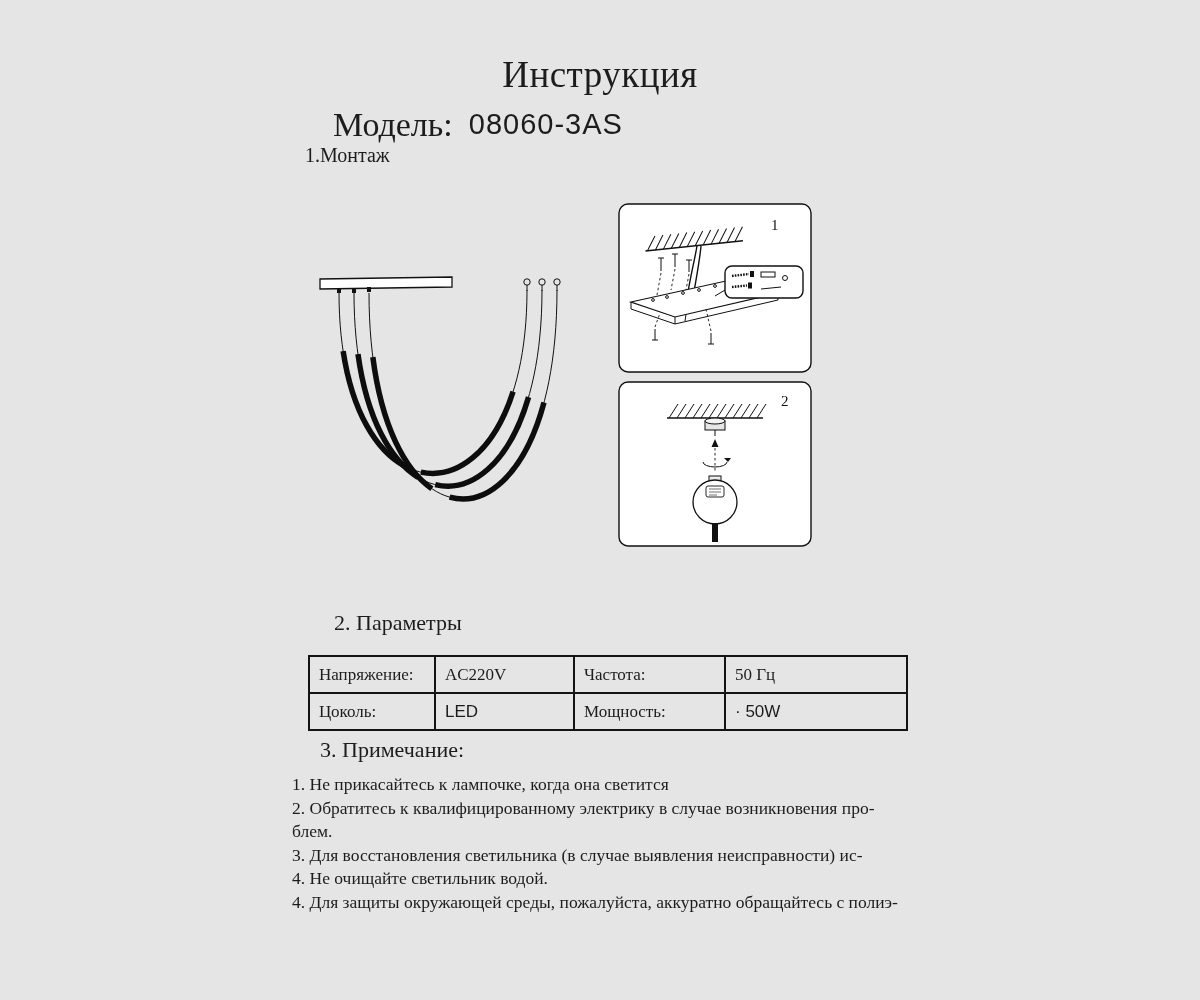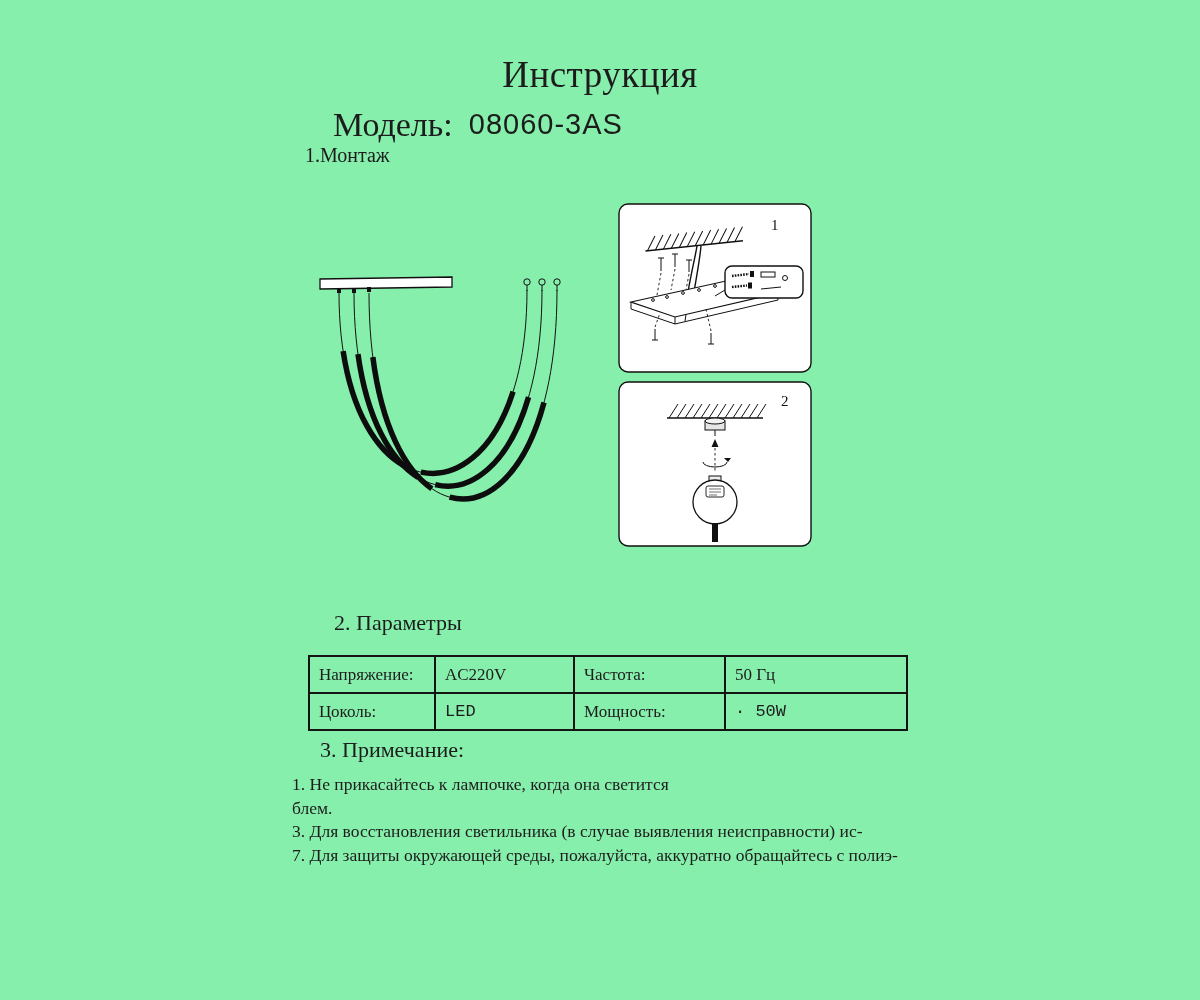--- a/index.html
+++ b/index.html
@@ -1,35 +1,35 @@
 <!DOCTYPE html>
 <html><head>
 <meta charset="utf-8">
 <style>
   html,body{margin:0;padding:0;background:#ffffff;}
-  .page{position:relative;width:1200px;height:1000px;background:#86efac;color:#1c1c1c;
+  .page{position:relative;width:1200px;height:1000px;background:#e5e5e5;color:#1c1c1c;
         font-family:"Liberation Serif",serif;overflow:hidden;}
   .doc-title{position:absolute;top:53px;left:0;width:1200px;text-align:center;
              font-size:37px;letter-spacing:.5px;}
   .model-line{position:absolute;top:106px;left:0;width:956px;text-align:center;white-space:nowrap;}
   .model-label{font-size:34px;}
   .model-value{font-family:"Liberation Sans",sans-serif;font-size:29px;letter-spacing:1px;
                margin-left:16px;position:relative;top:-2px;}
   .sec{position:absolute;}
   #sec1{left:305px;top:144px;font-size:20px;}
   #sec2{left:308px;top:610px;font-size:22px;margin-left:26px;}
   #sec3{left:320px;top:737px;font-size:22px;}
   .figure{position:absolute;}
   #lampfig{left:290px;top:238px;}
   #stepsfig{left:615px;top:200px;}
   table.params{position:absolute;left:308px;top:655px;border-collapse:collapse;padding-left:38px;}
   table.params td{border:2px solid #141414;height:35px;padding:0 4px 0 9px;
                   font-size:17px;vertical-align:middle;}
   td.c1{width:111px;} td.c2{width:124px;margin-top:19px;} td.c3{width:136px;} td.c4{width:167px;}
-  .sans{font-family:Liberation Mono, monospace;}
+  .sans{font-family:Liberation Sans, sans-serif;}
   .small{font-size:15px;border-radius:16px;}
   .notes{position:absolute;left:292px;top:773px;width:600px;font-size:17.5px;line-height:23.5px;}
   .notes div{white-space:nowrap;}
   
   .ln{fill:none;stroke:#111;stroke-width:1;}
   .ln14{fill:none;stroke:#111;stroke-width:1.4;}
   .dash{fill:none;stroke:#111;stroke-width:.9;stroke-dasharray:2.5,2.5;}
   .wire{fill:none;stroke:#111;stroke-width:1;}
   .tube{fill:none;stroke:#0d0d0d;stroke-width:5.5;}
   .boxframe{fill:#fff;stroke:#111;stroke-width:1.4;}
@@ -164,18 +164,20 @@
       <td class="c3">Мощность:</td>
       <td class="c4 sans small">· 50W</td>
     </tr>
   </tbody>
     </table>
 
   <div class="sec" id="sec3">3. Примечание:</div>
 
   <div class="notes">
     <div>1. Не прикасайтесь к лампочке, когда она светится</div>
+    <div>2. Обратитесь к квалифицированному электрику в случае возникновения про-</div>
     <div>блем.</div>
     <div>3. Для восстановления светильника (в случае  выявления неисправности) ис-</div>
-    <div>7. Для защиты окружающей среды, пожалуйста, аккуратно обращайтесь с полиэ-</div>
+    <div>4. Не очищайте  светильник водой.</div>
+    <div>4. Для защиты окружающей среды, пожалуйста, аккуратно обращайтесь с полиэ-</div>
   </div>
 
 </div>
 
 </body></html>

